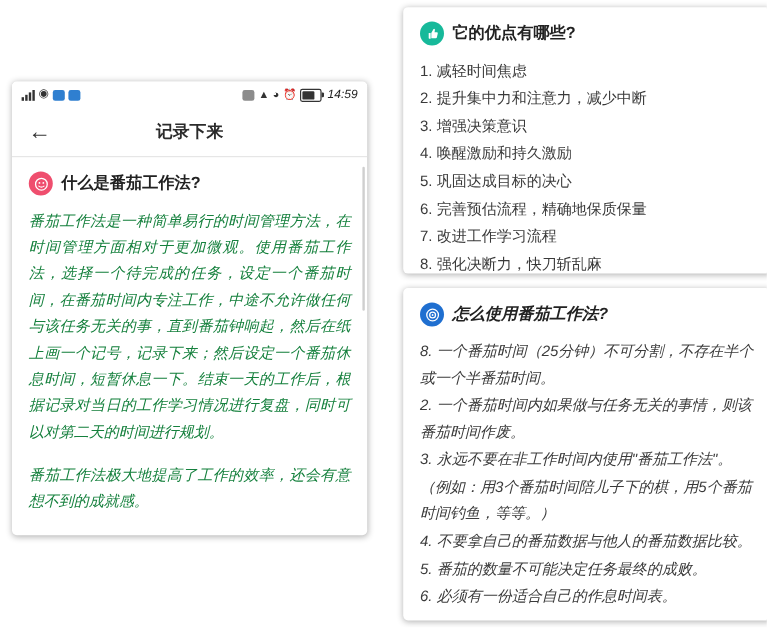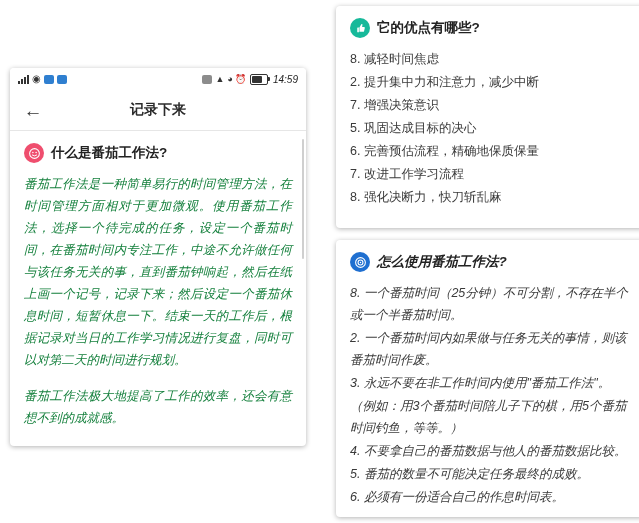--- a/index.html
+++ b/index.html
@@ -257,23 +257,24 @@
     <div class="sec-head">
       <span class="badge badge-teal">
         <svg width="13" height="13" viewBox="0 0 24 24">
           <path d="M7 10h2v9H7a1 1 0 0 1-1-1v-7a1 1 0 0 1 1-1z" fill="#ffffff"></path>
           <path d="M10 10l3.2-5.6a1.3 1.3 0 0 1 2.4.9L15 9h3.4a1.6 1.6 0 0 1 1.55 2l-1.4 6A1.6 1.6 0 0 1 17 18.2h-7z" fill="#ffffff"></path>
         </svg>
       </span>
       <span class="sec-title">它的优点有哪些?</span>
     </div>
     <ul class="list">
-      <li>8. 减轻时间焦虑</li>
+      <li>1. 减轻时间焦虑</li>
       <li>2. 提升集中力和注意力，减少中断</li>
-      <li>7. 增强决策意识</li>
+      <li>3. 增强决策意识</li>
+      <li>4. 唤醒激励和持久激励</li>
       <li>5. 巩固达成目标的决心</li>
       <li>6. 完善预估流程，精确地保质保量</li>
       <li>7. 改进工作学习流程</li>
       <li>8. 强化决断力，快刀斩乱麻</li>
     </ul>
   </div>
 
   <div class="right-card" id="card-howto">
     <div class="sec-head">
       <span class="badge badge-blue">

